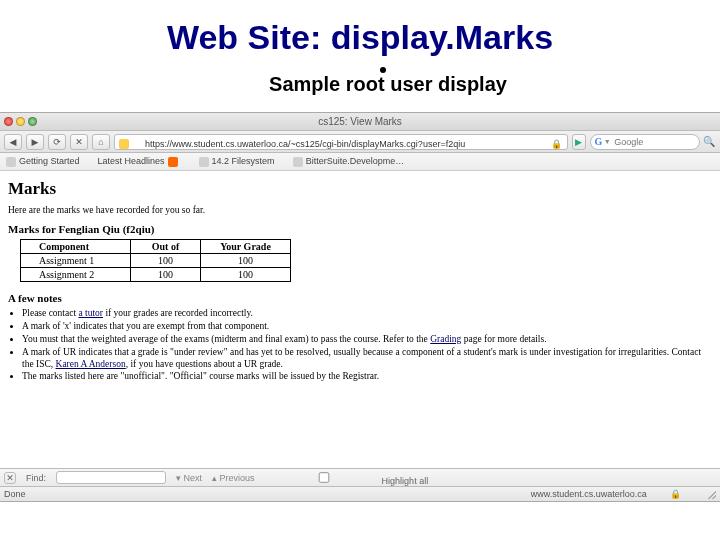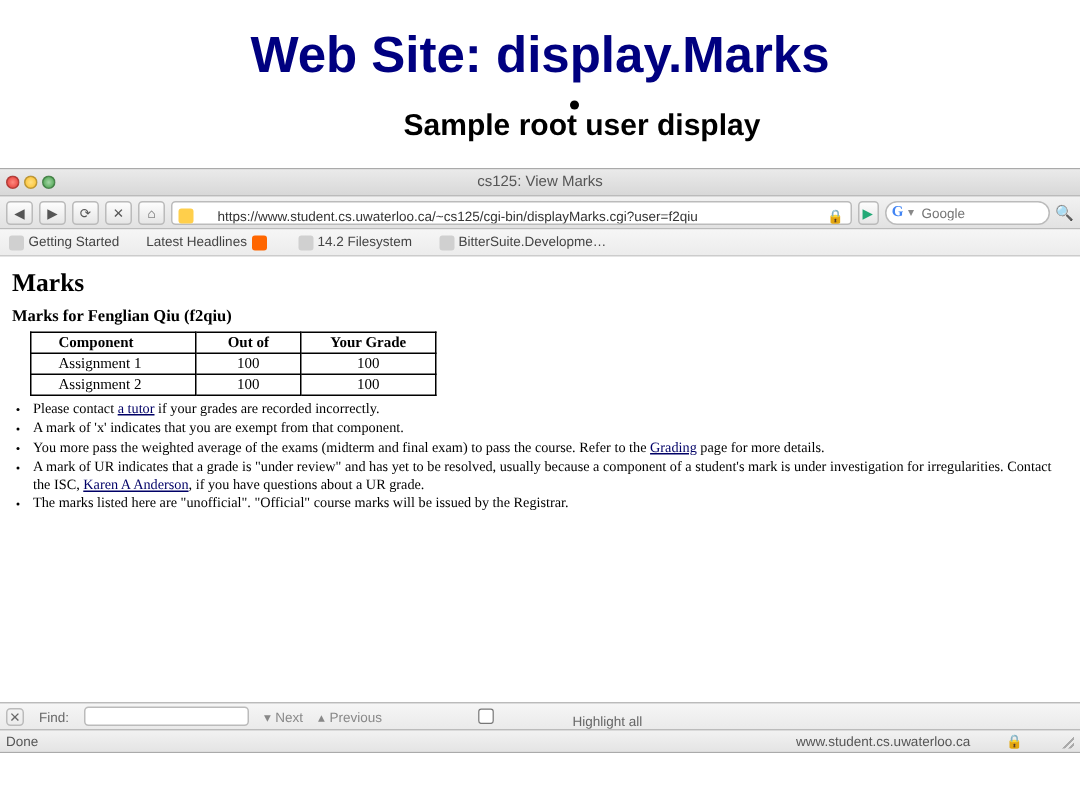--- a/index.html
+++ b/index.html
@@ -181,20 +181,21 @@
 
   <div class="bookmarks">
     <span><span class="bkicon" style="background:#d0d0d0;"></span><span>Getting Started</span></span>
     <span><span>Latest Headlines</span><span class="bkicon rss" style="margin-left:3px;"></span></span>
     <span><span class="bkicon" style="background:#d0d0d0;"></span><span>14.2 Filesystem</span></span>
     <span><span class="bkicon" style="background:#d0d0d0;"></span><span>BitterSuite.Developme…</span></span>
   </div>
 
   <div class="content">
     <h1>Marks</h1>
+    <p class="intro">Here are the marks we have recorded for you so far.</p>
     <p class="subhead">Marks for Fenglian Qiu (f2qiu)</p>
     <table class="marks">
       <thead>
         <tr>
           <th>Component</th>
           <th>Out of</th>
           <th>Your Grade</th>
         </tr>
       </thead>
       <tbody id="marks-body">
@@ -203,24 +204,25 @@
             <td>100</td>
             <td>100</td>
           </tr>
           <tr>
             <td>Assignment 2</td>
             <td>100</td>
             <td>100</td>
           </tr>
         </tbody>
     </table>
+    <p class="notes-head">A few notes</p>
     <ul class="notes" id="notes-list">
         <li><span>Please contact </span><span class="lnk">a tutor</span><span> if your grades are recorded incorrectly.</span></li>
         <li><span>A mark of 'x' indicates that you are exempt from that component.</span></li>
-        <li><span>You more pass the weighted average of the exams (midterm and final exam) to pass the course. Refer to the </span><span class="lnk">Grading</span><span> page for more details.</span></li>
+        <li><span>You must that the weighted average of the exams (midterm and final exam) to pass the course. Refer to the </span><span class="lnk">Grading</span><span> page for more details.</span></li>
         <li><span>A mark of UR indicates that a grade is "under review" and has yet to be resolved, usually because a component of a student's mark is under investigation for irregularities. Contact the ISC, </span><span class="lnk">Karen A Anderson</span><span>, if you have questions about a UR grade.</span></li>
         <li><span>The marks listed here are "unofficial". "Official" course marks will be issued by the Registrar.</span></li>
       </ul>
   </div>
 
   <div class="findbar">
     <span class="x">✕</span>
     <span>Find:</span>
     <input style="">
     <span class="findbtn">

